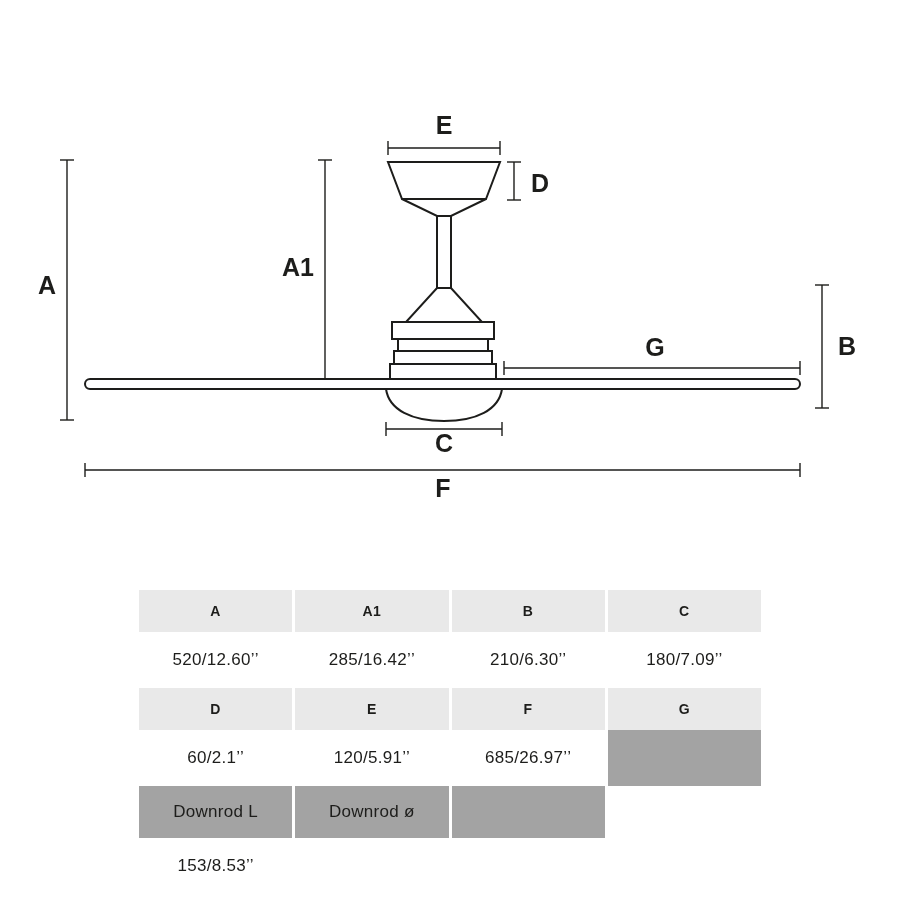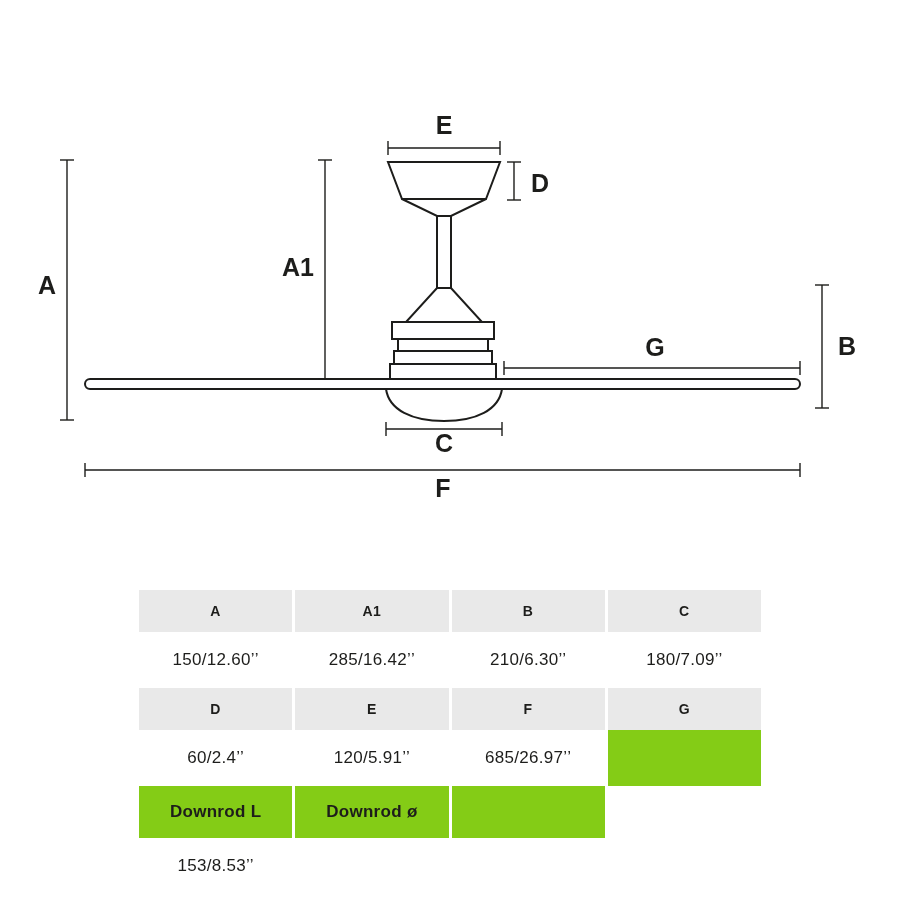--- a/index.html
+++ b/index.html
@@ -38,22 +38,22 @@
     justify-content: center;
     white-space: nowrap;
   }
   .cell.hdr {
     background: #e9e9e9;
     font-weight: bold;
     font-size: 14px;
     letter-spacing: 0.5px;
   }
   .cell.hdr-lg {
-    background: #84cc16;
-    font-weight: bold;
+    background: #a3a3a3;
+    font-weight: normal;
     font-size: 17px;
     letter-spacing: 0.3px;
   }
   .cell.val {
     background: #ffffff;
     font-size: 17px;
     letter-spacing: 0.3px;
   }
 </style>
 </head>
@@ -140,31 +140,31 @@
   </svg>
 
   
   <div class="dim-table">
 
     <div class="cell hdr">A</div>
     <div class="cell hdr">A1</div>
     <div class="cell hdr">B</div>
     <div class="cell hdr">C</div>
 
-    <div class="cell val">150/12.60’’</div>
+    <div class="cell val">520/12.60’’</div>
     <div class="cell val">285/16.42’’</div>
     <div class="cell val">210/6.30’’</div>
     <div class="cell val">180/7.09’’</div>
 
     <div class="cell hdr">D</div>
     <div class="cell hdr">E</div>
     <div class="cell hdr">F</div>
     <div class="cell hdr">G</div>
 
-    <div class="cell val">60/2.4’’</div>
+    <div class="cell val">60/2.1’’</div>
     <div class="cell val">120/5.91’’</div>
     <div class="cell val">685/26.97’’</div>
 
     <div class="cell hdr-lg"></div>
     <div class="cell hdr-lg">Downrod L</div>
     <div class="cell hdr-lg">Downrod ø</div>
     <div class="cell hdr-lg"></div>
 
     <div class="cell val"></div>
     <div class="cell val">153/8.53’’</div>

